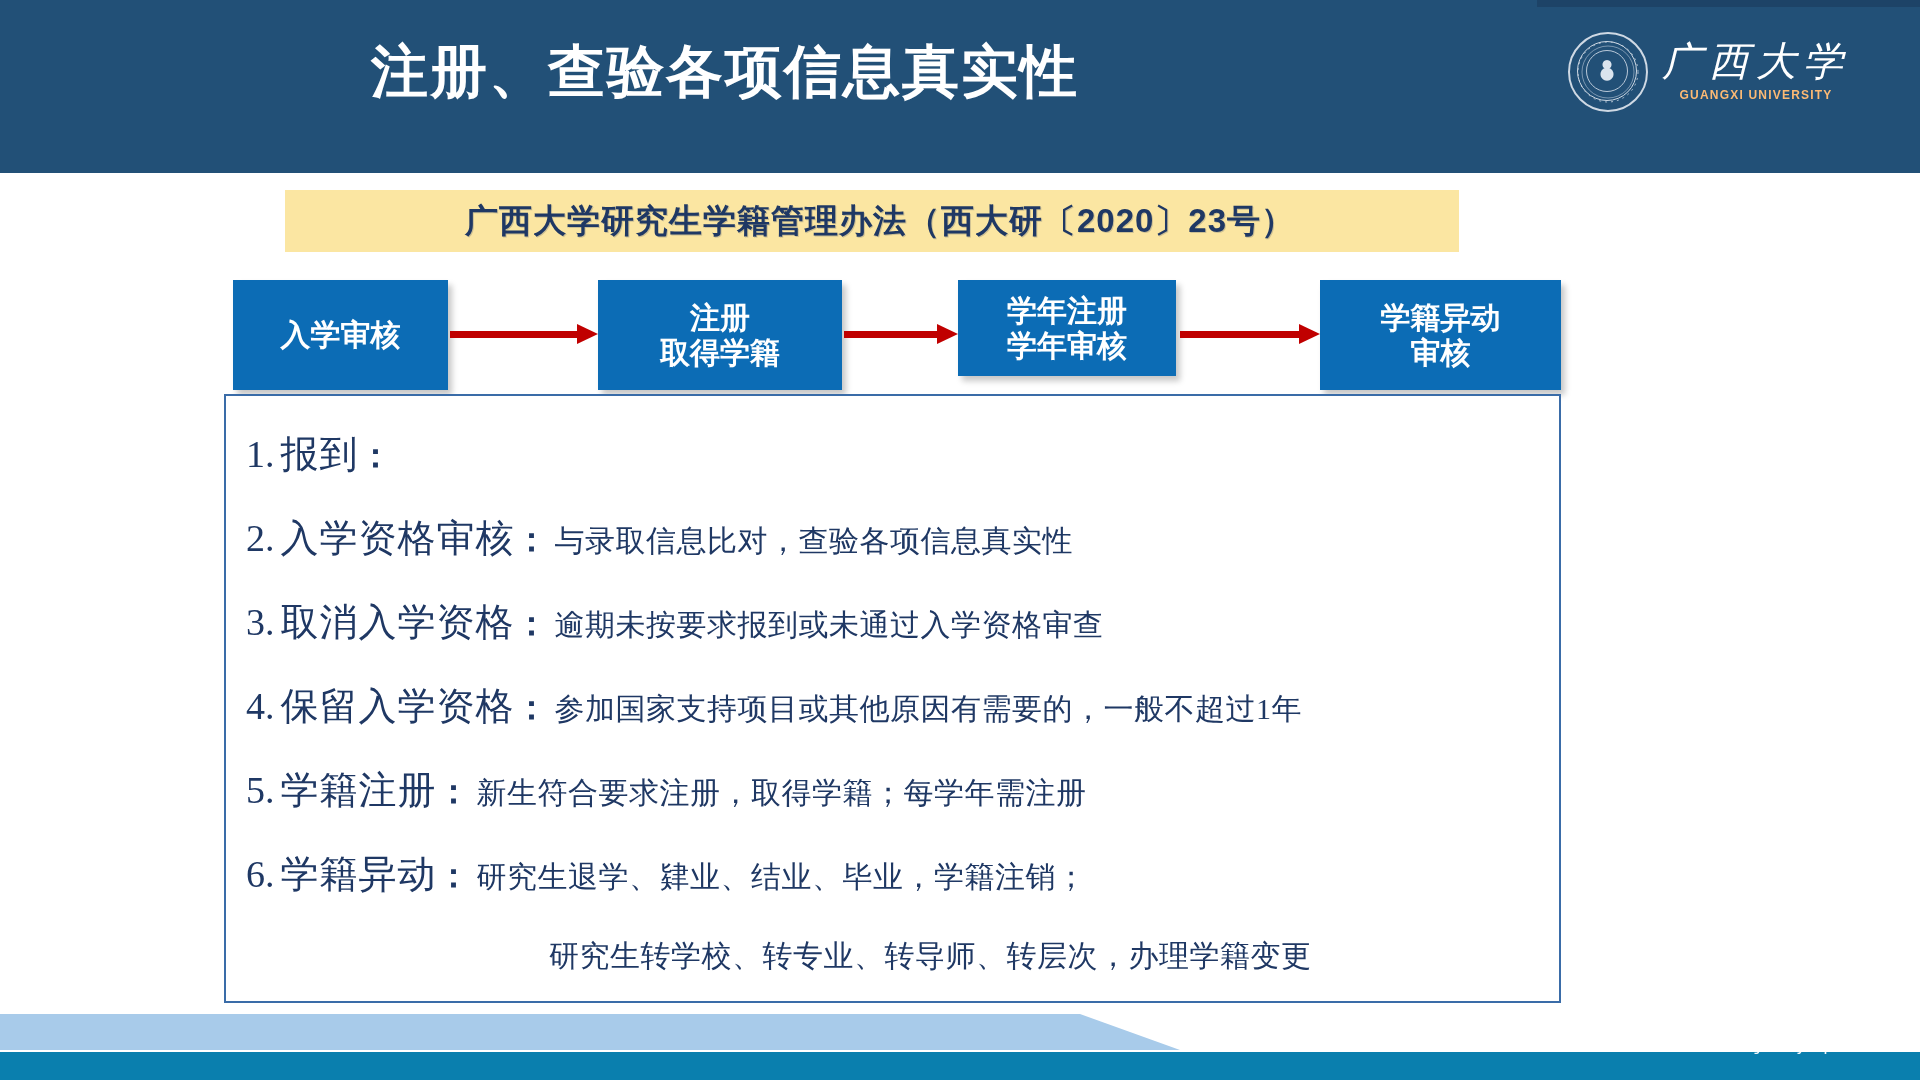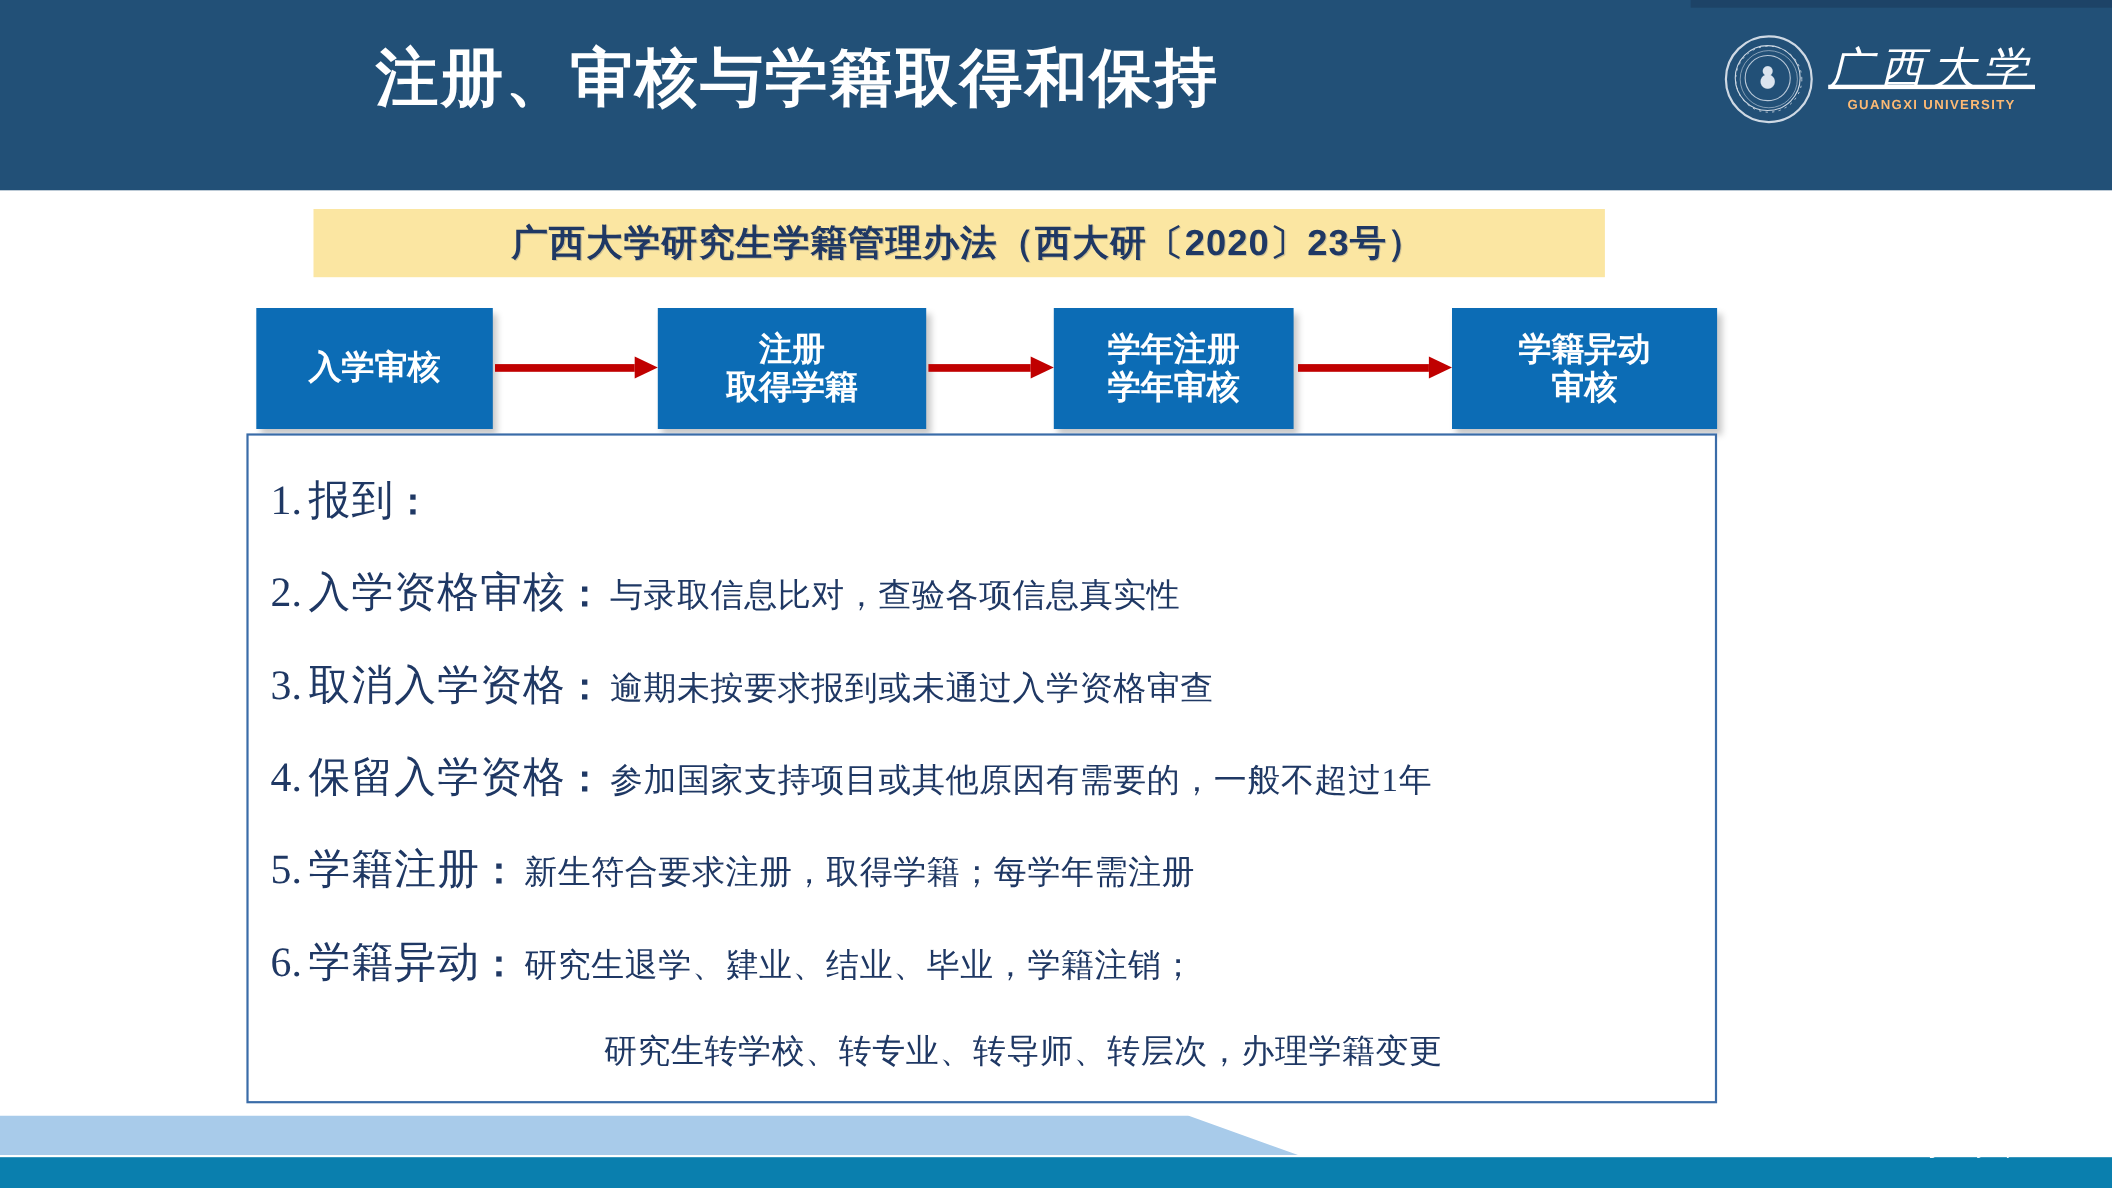--- a/index.html
+++ b/index.html
@@ -88,21 +88,20 @@
     align-items: center;
   }
   .logo-cn {
     color: #ffffff;
     font-family: "Liberation Serif", "DejaVu Serif", serif;
     font-size: 40px;
     font-style: italic;
     letter-spacing: 7px;
     line-height: 1;
     white-space: nowrap;
-    text-decoration: underline;
   }
   .logo-en {
     color: #fdba74;
     font-family: "Liberation Sans", "DejaVu Sans", sans-serif;
     font-size: 12px;
     font-weight: bold;
     letter-spacing: 1.2px;
     margin-top: 6px;
     white-space: nowrap;
   }
@@ -146,21 +145,21 @@
     display: flex;
     flex-direction: column;
     align-items: center;
     justify-content: center;
     text-align: center;
     box-shadow: 4px 5px 6px rgba(0,0,0,0.22);
     white-space: nowrap;
   }
   .fb1 { left: 233px; width: 215px; height: 110px; }
   .fb2 { left: 598px; width: 244px; height: 110px; }
-  .fb3 { left: 958px; width: 218px; height: 110px; }
+  .fb3 { left: 958px; width: 218px; height: 96px; }
   .fb4 { left: 1320px; width: 241px; height: 110px; }
 
   .arrow {
     position: absolute;
     top: 47px;
     height: 14px;
   }
   .arrow .shaft {
     position: absolute;
     left: 0; top: 4px;
@@ -263,21 +262,21 @@
     font-family: "DejaVu Sans Mono", monospace;
     font-size: 17px;
     letter-spacing: 0.5px;
     opacity: 0.95;
   }
 </style>
 </head>
 <body>
 
 <div class="header-band">
-  <div class="slide-title">注册、审核与学籍取得和保持</div>
+  <div class="slide-title">注册、查验各项信息真实性</div>
   <div class="logo-wrap">
     <div class="seal">
       <svg class="seal-dots" viewBox="0 0 76 76">
         <circle cx="38" cy="38" r="30" fill="none" stroke="#cfd9e4" stroke-width="0.8" stroke-dasharray="2 4"></circle>
         <circle cx="38" cy="38" r="26" fill="none" stroke="#b9c8d8" stroke-width="0.6"></circle>
       </svg>
     </div>
     <div class="logo-text">
       <div class="logo-cn">广西大学</div>
       <div class="logo-en">GUANGXI UNIVERSITY</div>

